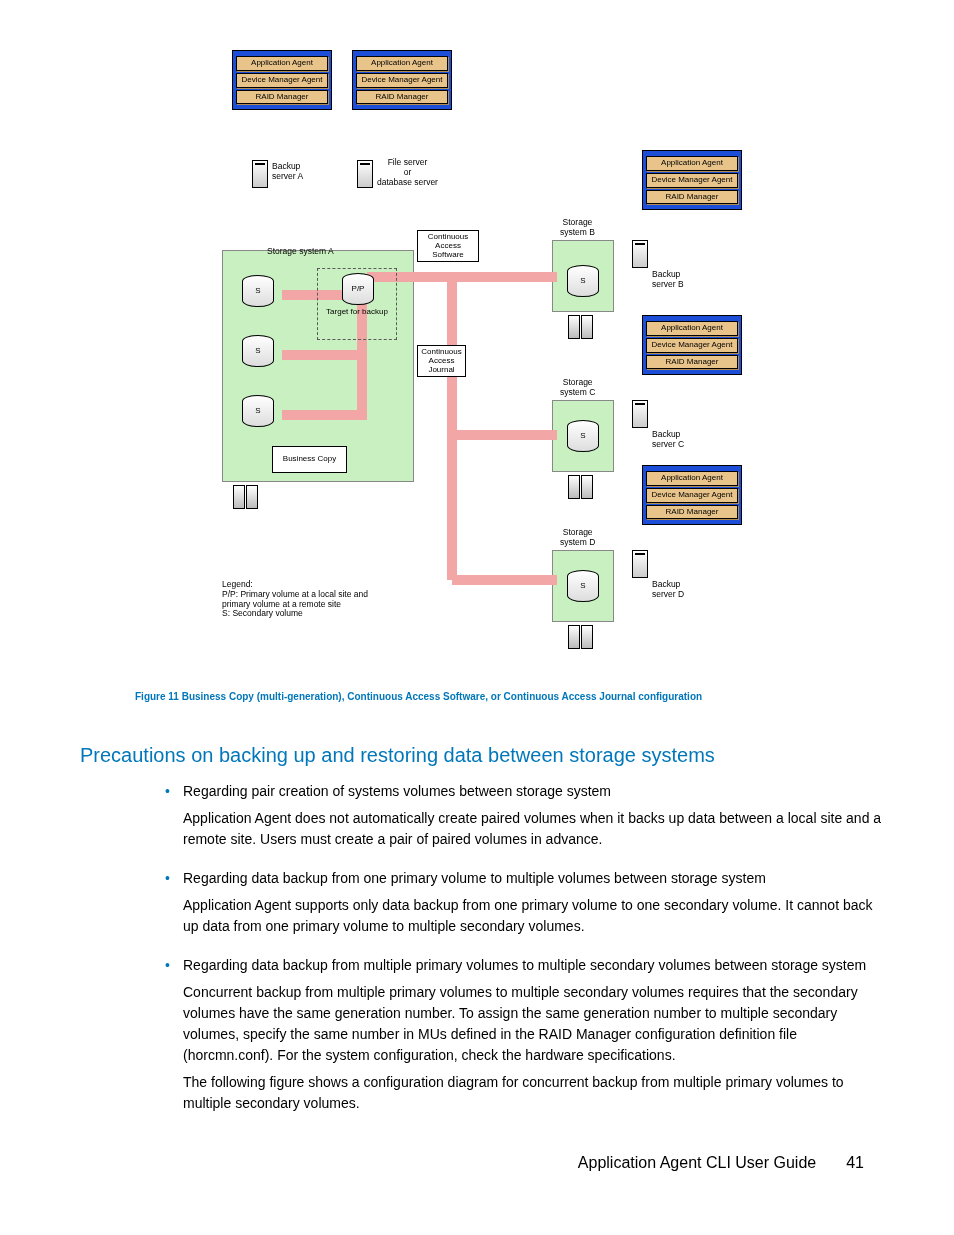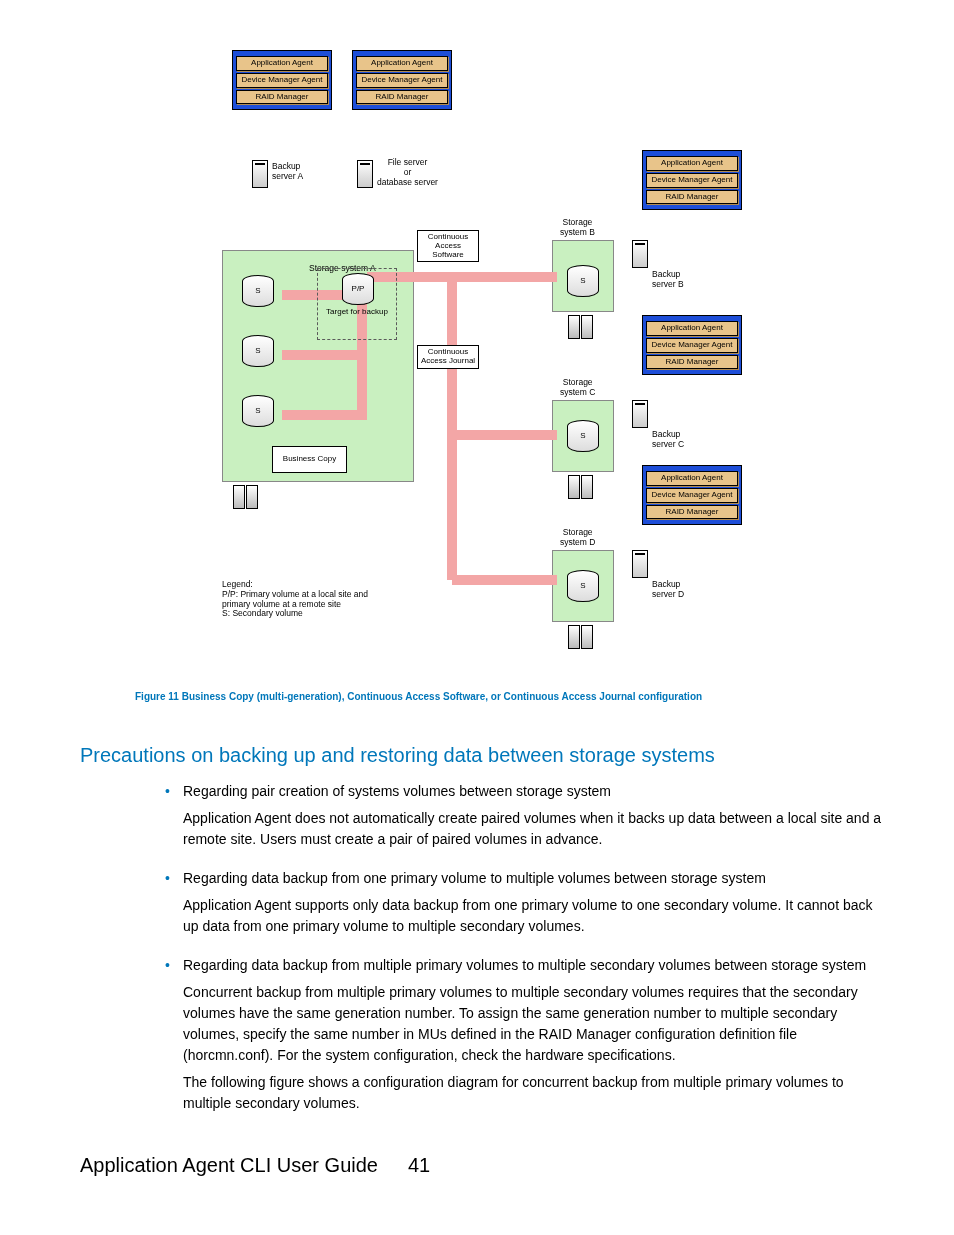--- a/index.html
+++ b/index.html
@@ -150,24 +150,24 @@
     position: absolute;
     left: 0;
     color: #0077ba;
     font-size: 14px;
   }
   .para {
     margin-top: 6px;
   }
   .footer {
     display: flex;
-    justify-content: flex-start;
+    justify-content: flex-end;
     align-items: baseline;
     gap: 30px;
-    font-size: 20px;
+    font-size: 16px;
     margin-top: 40px;
     padding-right: 20px;
   }
 </style>
 </head>
 <body>
 
 <div class="page">
 
   <div class="diagram-wrap">
@@ -202,35 +202,35 @@
         <div class="pill">RAID Manager</div>
       </div>
       <div class="server-icon" style="left:30px;top:110px;"></div>
       <div class="label" style="left:50px;top:112px;">Backup
 server A</div>
       <div class="server-icon" style="left:135px;top:110px;"></div>
       <div class="label" style="left:155px;top:108px;text-align:center;">File server
 or
 database server</div>
 
-      <div class="label" style="left:45px;top:214px;margin-left:42px;">Storage system A</div>
+      <div class="label" style="left:45px;top:197px;">Storage system A</div>
 
       <div class="cyl" style="left:20px;top:225px;">S</div>
       <div class="cyl" style="left:20px;top:285px;">S</div>
       <div class="cyl" style="left:20px;top:345px;">S</div>
       <div class="dashbox" style="left:95px;top:218px;width:80px;height:72px;">
         <div class="cyl" style="left:22px;top:2px;position:relative;">P/P</div>
         <div style="margin-top:4px;">Target for
 backup</div>
       </div>
 
       <div class="whitebox" style="left:195px;top:180px;width:62px;">Continuous
 Access
 Software</div>
-      <div class="whitebox" style="left:195px;top:295px;width:62px;">Continuous
+      <div class="whitebox" style="left:195px;top:295px;width:49px;">Continuous
 Access
 Journal</div>
       <div class="whitebox" style="left:50px;top:396px;width:75px;padding:8px;">Business Copy</div>
       <div class="tinyboxes" style="left:10px;top:435px;"><span></span><span></span></div>
 
       <div class="label" style="left:338px;top:168px;text-align:center;">Storage
 system B</div>
       <div class="cyl" style="left:345px;top:215px;">S</div>
       <div class="tinyboxes" style="left:345px;top:265px;"><span></span><span></span></div>
       <div class="server-icon" style="left:410px;top:190px;"></div>

